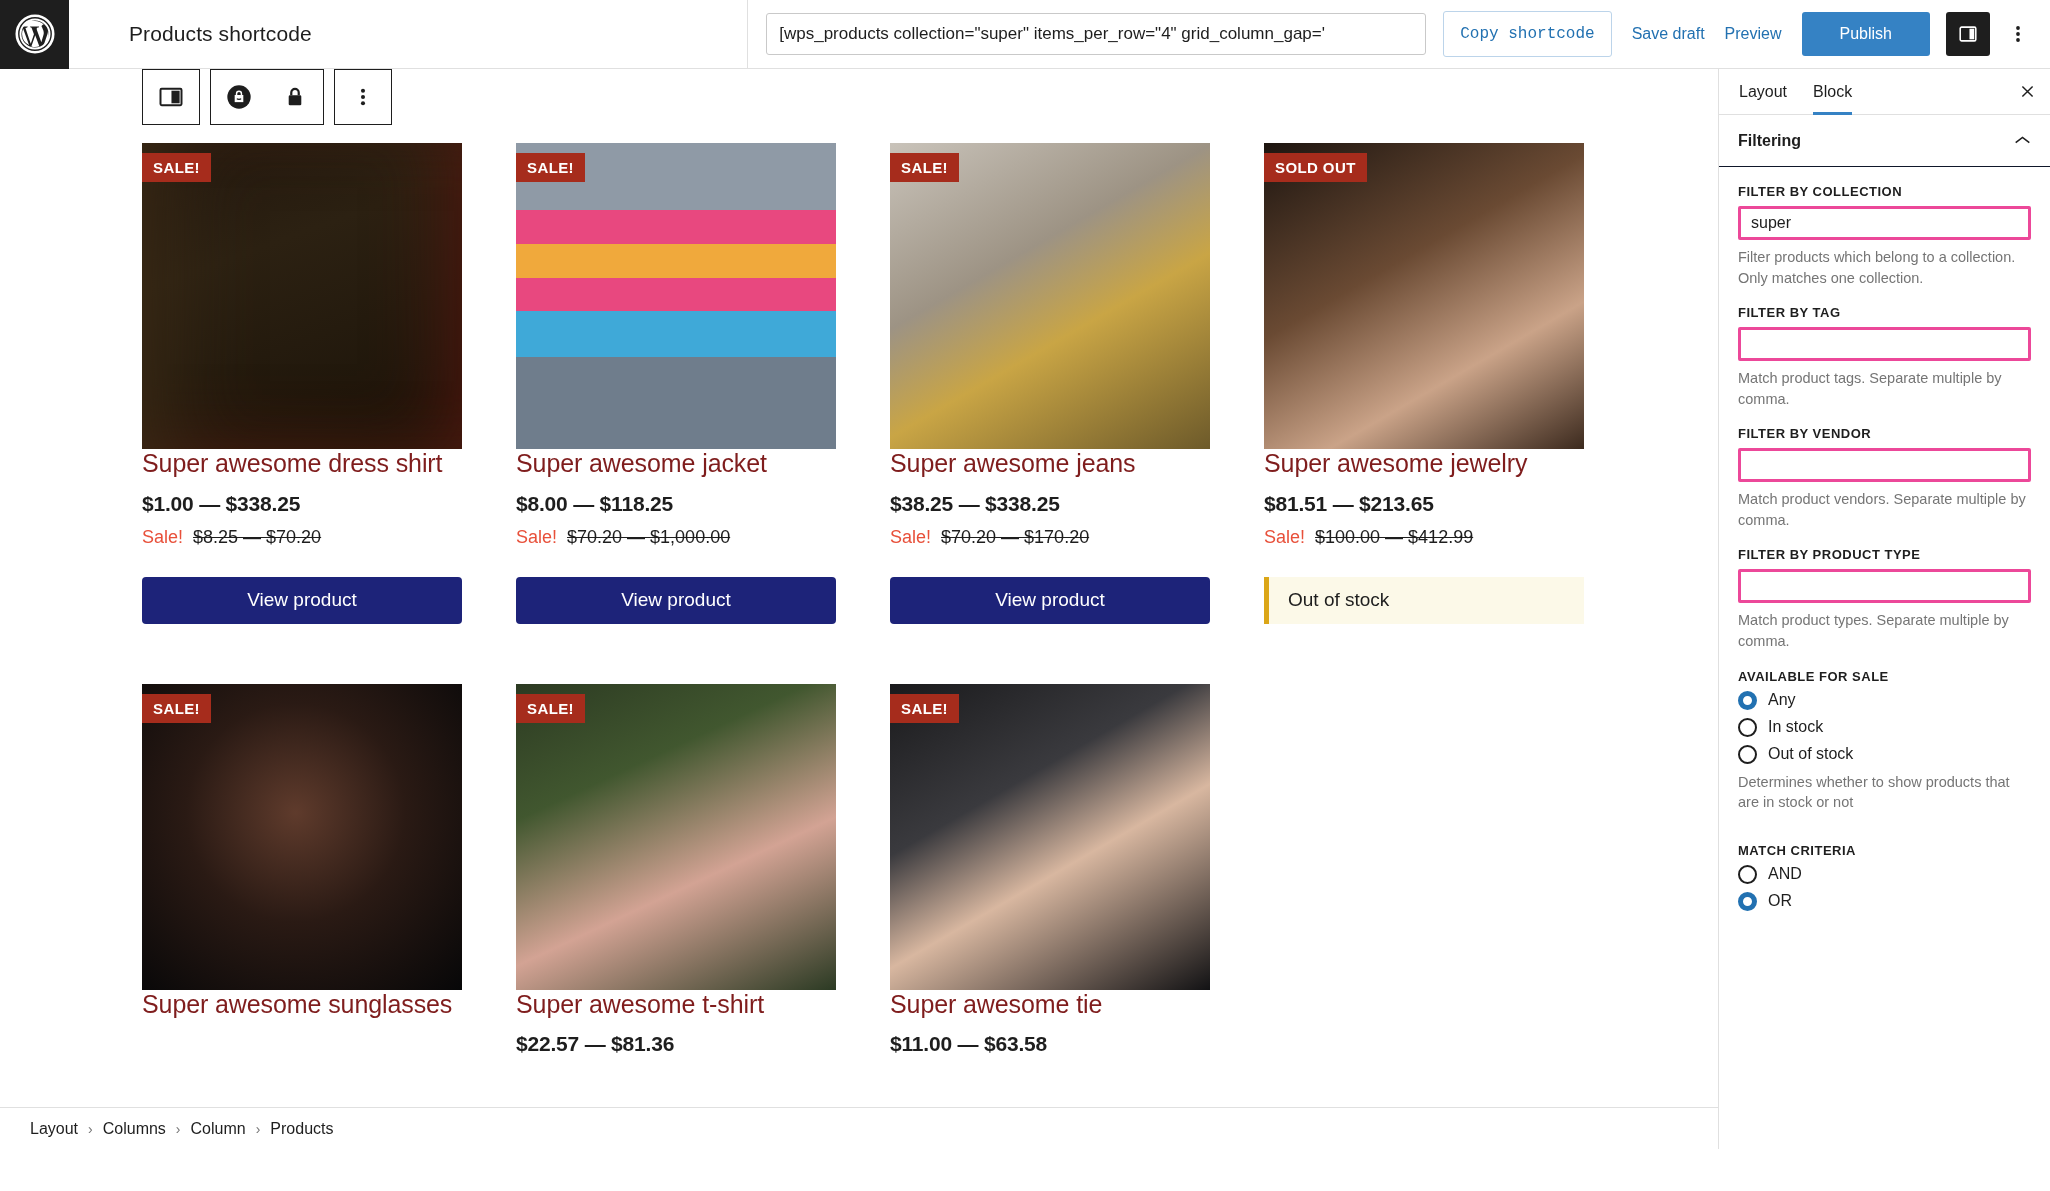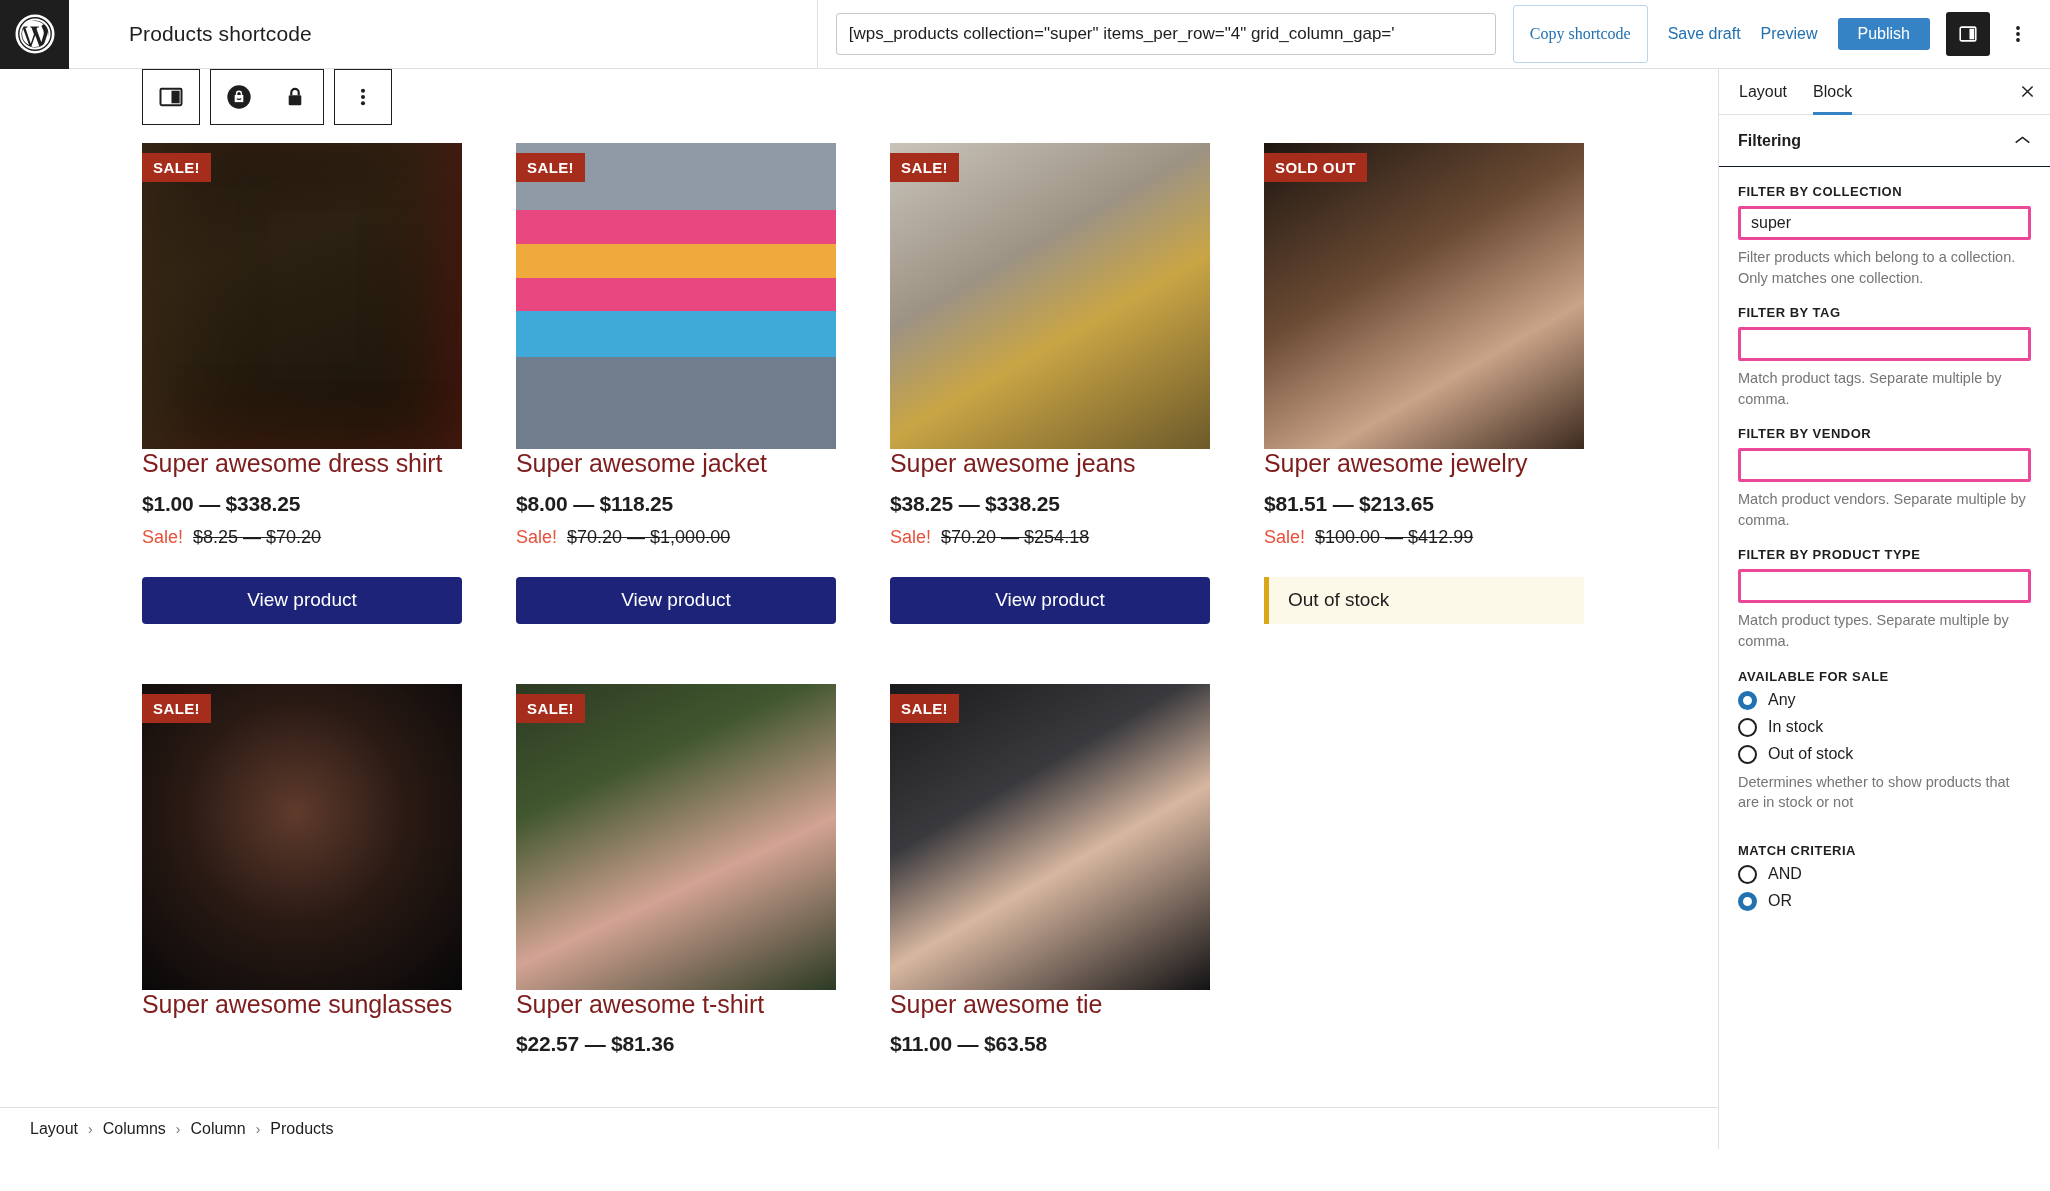--- a/index.html
+++ b/index.html
@@ -28,32 +28,32 @@
     display: flex; align-items: center; gap: 0;
     height: 69px; padding-right: 14px; flex: none;
     border-left: 1px solid #e0e0e0; padding-left: 18px;
   }
   .shortcode-input {
     width: 660px; height: 42px; border: 1px solid #c9c9c9; border-radius: 3px;
     font-size: 17px; font-family: "Liberation Sans", sans-serif;
     padding: 0 12px; color: #1e1e1e; background: #fff; outline: none;
   }
   .btn-ghost-outline {
-    margin-left: 17px; height: 58px; padding: 0 16px;
+    margin-left: 17px; height: 46px; padding: 0 16px;
     border: 1px solid #bcd4ea; border-radius: 3px; background: #fff;
     color: #2271b1; font-size: 16px; cursor: pointer;
-    font-family: Liberation Serif, serif; white-space: nowrap;
+    font-family: Liberation Mono, monospace; white-space: nowrap;
   }
   .btn-link {
     margin-left: 20px; background: none; border: none; color: #2271b1;
     font-size: 16px; cursor: pointer; white-space: nowrap;
     font-family: "Liberation Sans", sans-serif;
   }
   .btn-publish {
-    margin-left: 20px; height: 32px; padding: 0 20px; border: none;
+    margin-left: 20px; height: 44px; padding: 0 38px; border: none;
     border-radius: 3px; background: #3582c4; color: #fff; font-size: 16px;
     cursor: pointer; font-family: "Liberation Sans", sans-serif;
   }
   .btn-square {
     margin-left: 16px; width: 44px; height: 44px; background: #1e1e1e;
     border: none; border-radius: 3px; cursor: pointer;
     display: flex; align-items: center; justify-content: center;
   }
   .btn-dots {
     margin-left: 10px; width: 36px; height: 44px; background: none;
@@ -286,21 +286,21 @@
         <div class="card-sale"><span class="saleword">Sale!</span><span class="old">$70.20 — $1,000.00</span></div>
         <button class="view-btn">View product</button>
       </div>
       <div class="card">
         <div class="card-media">
           <div class="photo" style="background:linear-gradient(150deg,#c9c3ba 0%,#9d9384 38%,#c9a545 60%,#6d5a2a 100%);"></div>
           <span class="badge">SALE!</span>
         </div>
         <div class="card-title">Super awesome jeans</div>
         <div class="card-price">$38.25 — $338.25</div>
-        <div class="card-sale"><span class="saleword">Sale!</span><span class="old">$70.20 — $254.18</span></div>
+        <div class="card-sale"><span class="saleword">Sale!</span><span class="old">$70.20 — $170.20</span></div>
         <button class="view-btn">View product</button>
       </div>
       <div class="card">
         <div class="card-media">
           <div class="photo" style="background:linear-gradient(150deg,#1d1510 0%,#6a4a33 40%,#caa388 70%,#3c2a1e 100%);"></div>
           <span class="badge soldout">SOLD OUT</span>
         </div>
         <div class="card-title">Super awesome jewelry</div>
         <div class="card-price">$81.51 — $213.65</div>
         <div class="card-sale"><span class="saleword">Sale!</span><span class="old">$100.00 — $412.99</span></div>

